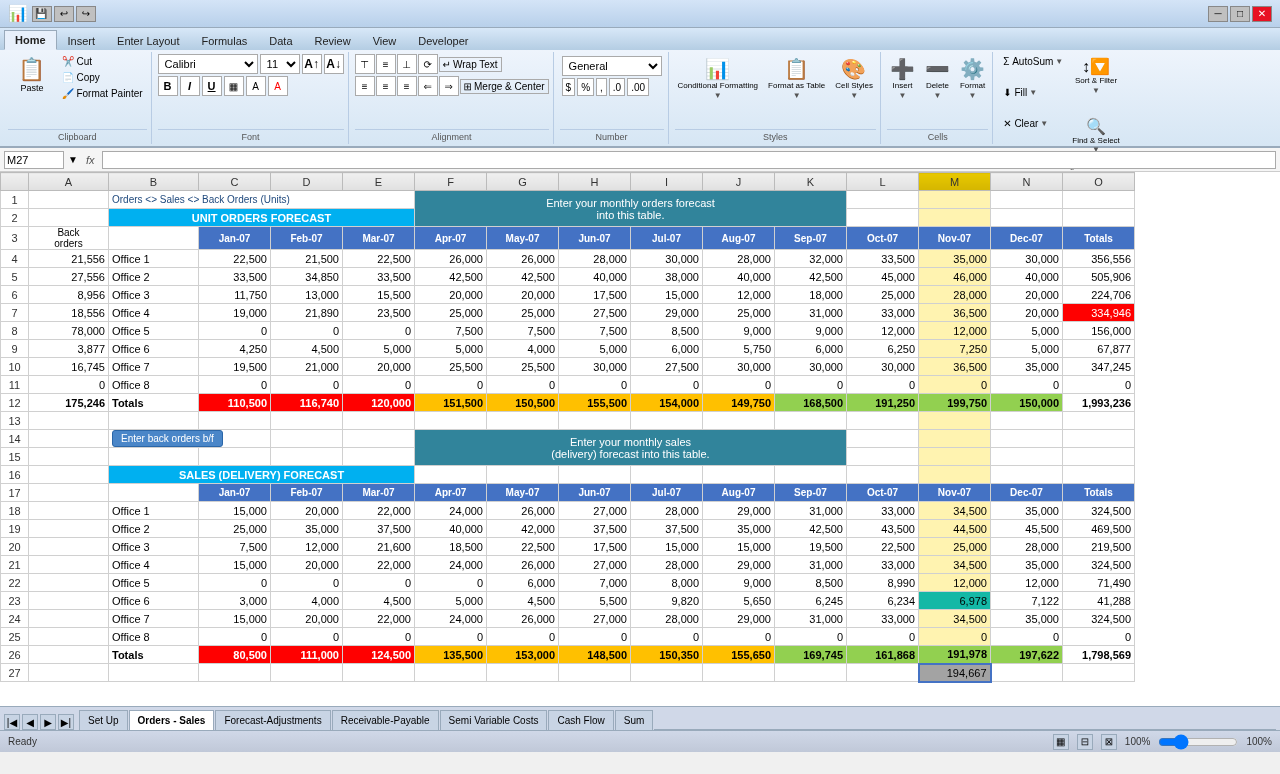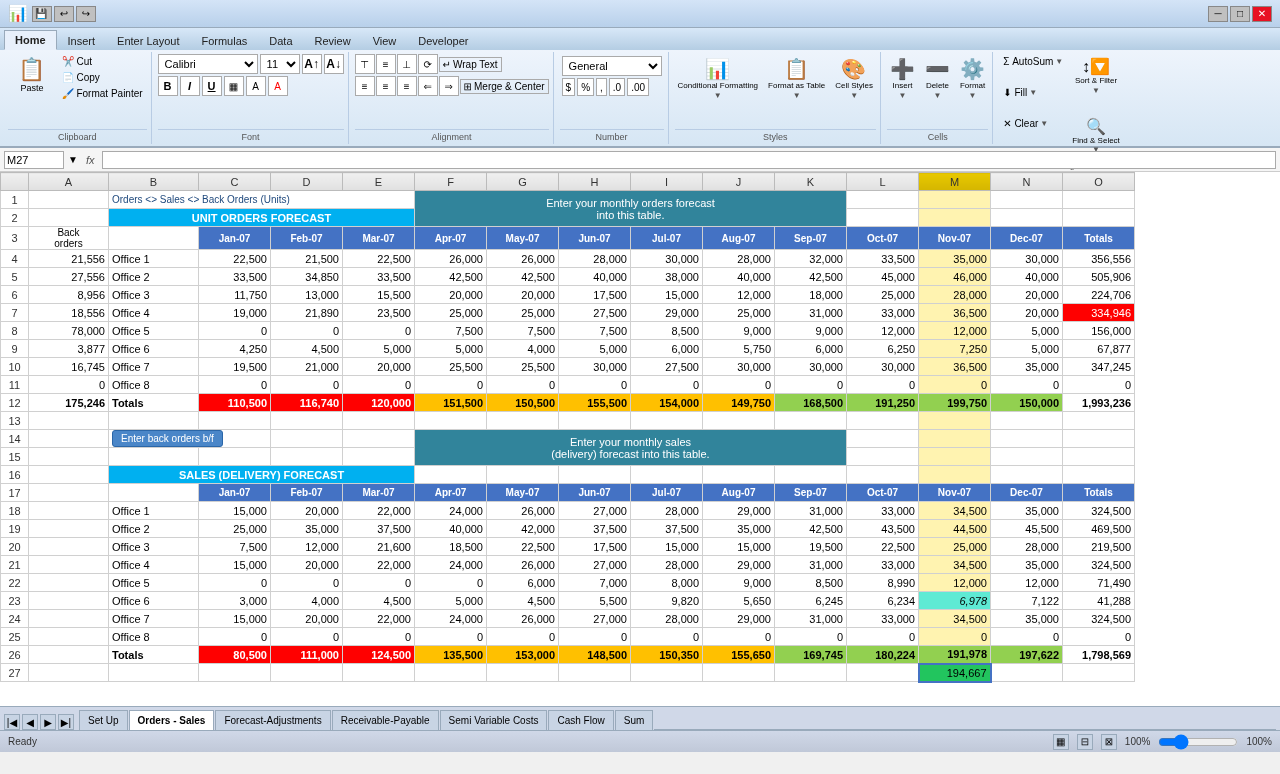--- a/index.html
+++ b/index.html
@@ -912,21 +912,21 @@
           <td class="text-right">3,000</td>
           <td class="text-right">4,000</td>
           <td class="text-right">4,500</td>
           <td class="text-right">5,000</td>
           <td class="text-right">4,500</td>
           <td class="text-right">5,500</td>
           <td class="text-right">9,820</td>
           <td class="text-right">5,650</td>
           <td class="text-right">6,245</td>
           <td class="text-right">6,234</td>
-          <td class="text-right" style="background:#5eead4;font-style:italic;">6,978</td>
+          <td class="text-right" style="background:#14b8a6;">6,978</td>
           <td class="text-right">7,122</td>
           <td class="text-right">41,288</td>
         </tr>
 
         <tr>
           <td class="row-header">24</td>
           <td></td>
           <td>Office 7</td>
           <td class="text-right">15,000</td>
           <td class="text-right">20,000</td>
@@ -968,41 +968,41 @@
           <td class="bold">Totals</td>
           <td class="text-right bold bg-red" style="color:white;">80,500</td>
           <td class="text-right bold bg-red" style="color:white;">111,000</td>
           <td class="text-right bold bg-red" style="color:white;">124,500</td>
           <td class="text-right bold bg-orange">135,500</td>
           <td class="text-right bold bg-orange">153,000</td>
           <td class="text-right bold bg-orange">148,500</td>
           <td class="text-right bold bg-orange">150,350</td>
           <td class="text-right bold bg-orange">155,650</td>
           <td class="text-right bold bg-green">169,745</td>
-          <td class="text-right bold bg-green">180,224</td>
+          <td class="text-right bold bg-green">161,868</td>
           <td class="text-right bold bg-green" style="background:#92d050!important;">191,978</td>
           <td class="text-right bold bg-green">197,622</td>
           <td class="text-right bold">1,798,569</td>
         </tr>
 
         <tr>
           <td class="row-header">27</td>
           <td></td>
           <td></td>
           <td></td>
           <td></td>
           <td></td>
           <td></td>
           <td></td>
           <td></td>
           <td></td>
           <td></td>
           <td></td>
           <td></td>
-          <td class="text-right" style="background:#22c55e;border:2px solid #4472c4;">194,667</td>
+          <td class="text-right" style="background:#a3a3a3;border:2px solid #4472c4;">194,667</td>
           <td></td>
           <td></td>
         </tr>
 
       </tbody>
     </table>
   </div>
 </div>
 
 <div id="sheettabs">

